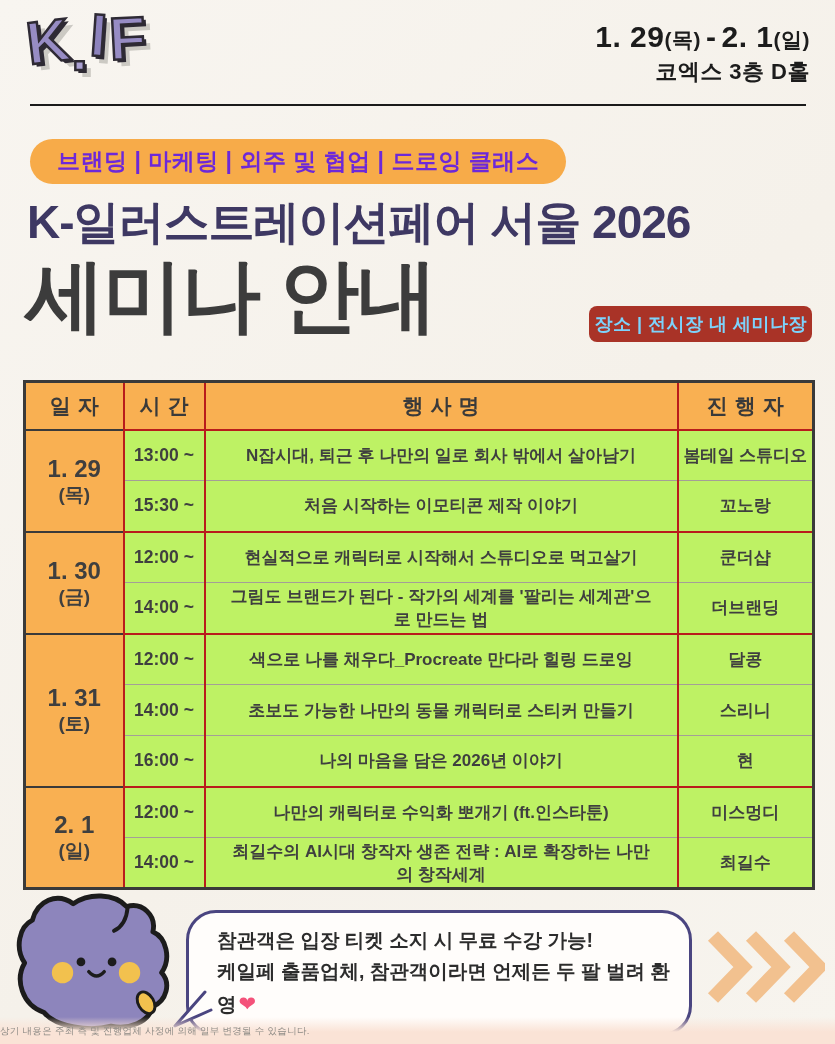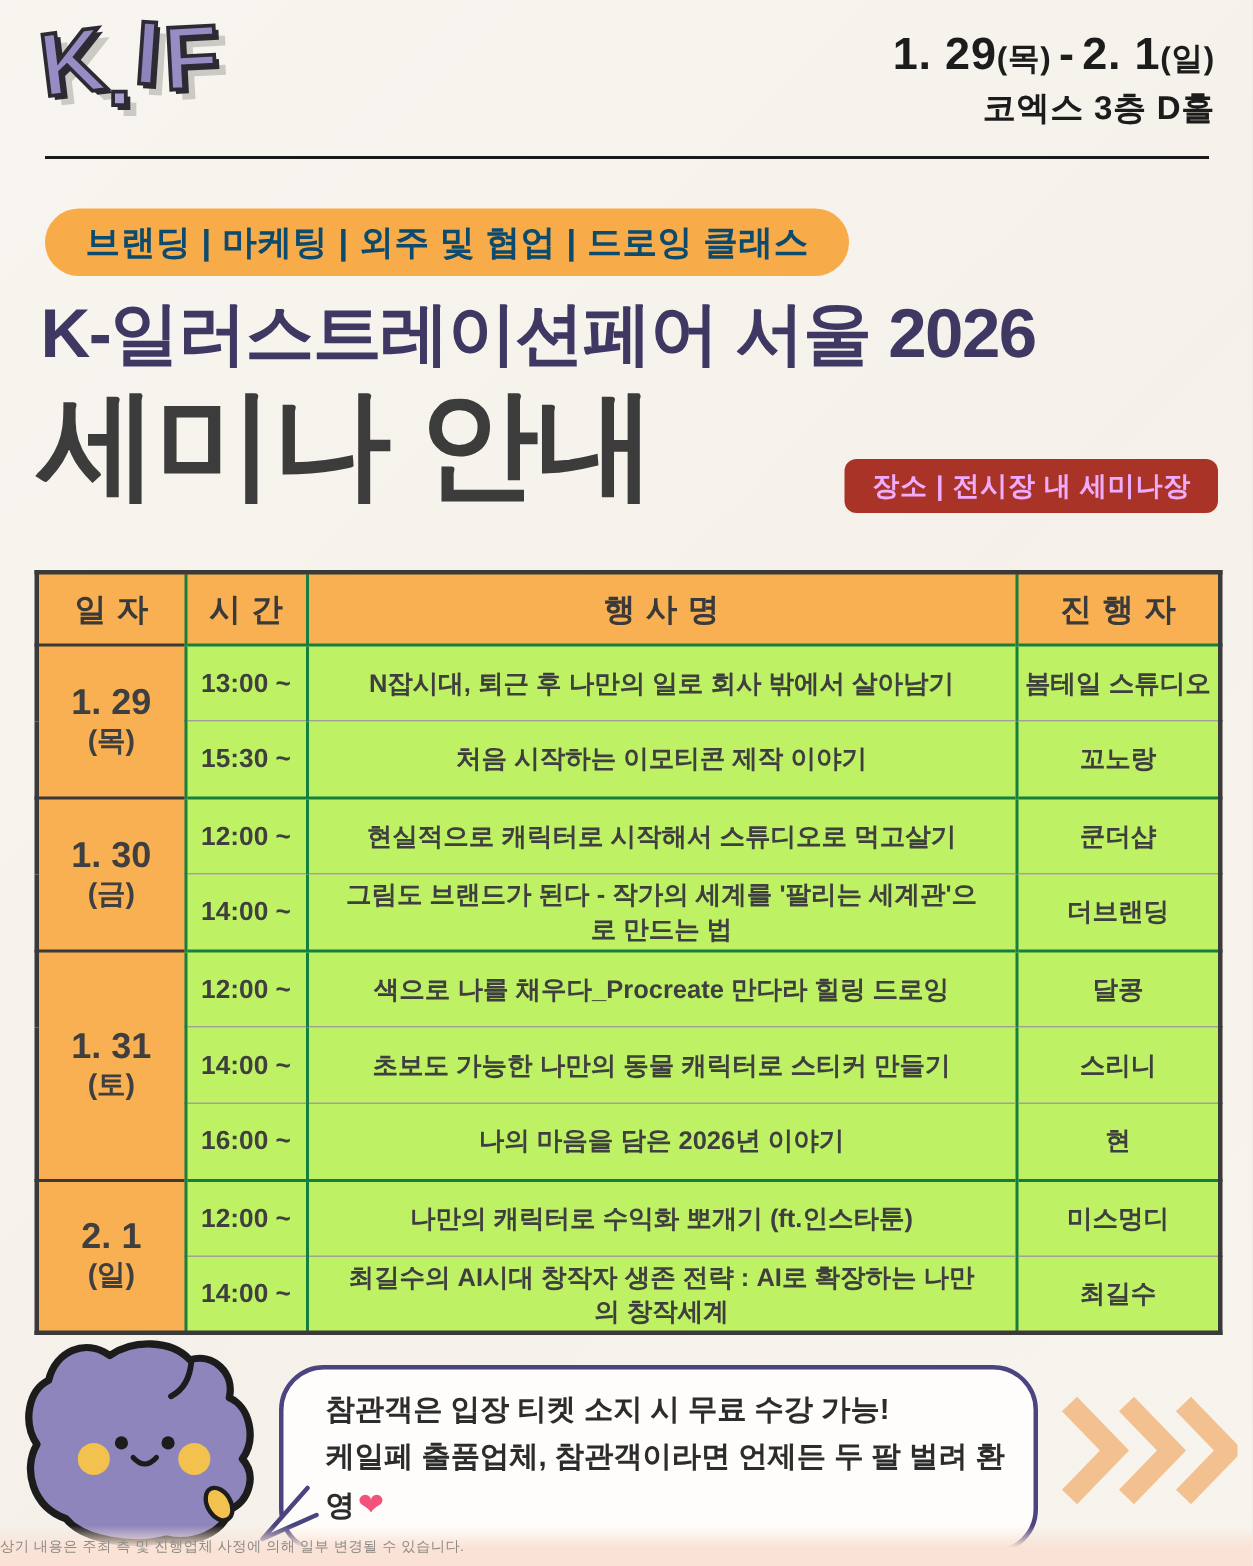--- a/index.html
+++ b/index.html
@@ -35,49 +35,49 @@
   .date-line .dash { margin: 0 5px; }
   .venue { margin-top: 3px; font-size: 22px; font-weight: 600; letter-spacing: 0.5px; }
 
   .divider { position: absolute; left: 30px; top: 104px; width: 776px; height: 2px; background: #1a1a1a; }
 
   
   .category-pill {
     position: absolute; left: 30px; top: 139px; height: 45px;
     display: inline-flex; align-items: center;
     padding: 0 27px; border-radius: 23px;
-    background: #f7ab49; color: #0c4a6e;
+    background: #f7ab49; color: #6d28d9;
     font-size: 23px; font-weight: 800; letter-spacing: 0.5px;
   }
   .fair-title {
     position: absolute; left: 27px; top: 192px;
     font-size: 46px; font-weight: 900; letter-spacing: -1px;
     color: #3e3863;
   }
   .seminar-title {
     position: absolute; left: 25px; top: 254px;
     font-size: 80px; font-weight: 900; line-height: 1.05;
     letter-spacing: -2px; color: #3c3c3c;
   }
   .location-badge {
     position: absolute; right: 23px; top: 306px;
-    background: #a93327; color: #f0abfc;
-    border-radius: 8px; padding: 6px 18px;
+    background: #a93327; color: #7dd3fc;
+    border-radius: 8px; padding: 6px 5px;
     font-size: 18px; font-weight: 700; letter-spacing: 0.5px; text-align: right;
   }
 
   
   table.schedule {
     position: absolute; left: 23px; top: 380px;
     width: 789px; border-collapse: collapse;
     border: 3px solid #3a3a3a;
     background: #f6f3ec;
     table-layout: fixed;
   }
-  .schedule th, .schedule td { border: 2px solid #15803d; }
+  .schedule th, .schedule td { border: 2px solid #b91c1c; }
   .schedule th {
     height: 48px; background: #f9b052; color: #3a3a3a;
     font-size: 21px; font-weight: 800; letter-spacing: 7px; text-indent: 7px;
   }
   .schedule td { height: 51px; background: #bef264; color: #3f3f3f; text-align: center; }
   .schedule td, .schedule th { border-bottom: none; }
   .schedule tr.inner td { border-top: 1px solid #a49f97; }
   .schedule td.date-cell {
     background: #f9b052; color: #3f3f3f;
     border-top: 2px solid #3a3a3a;

